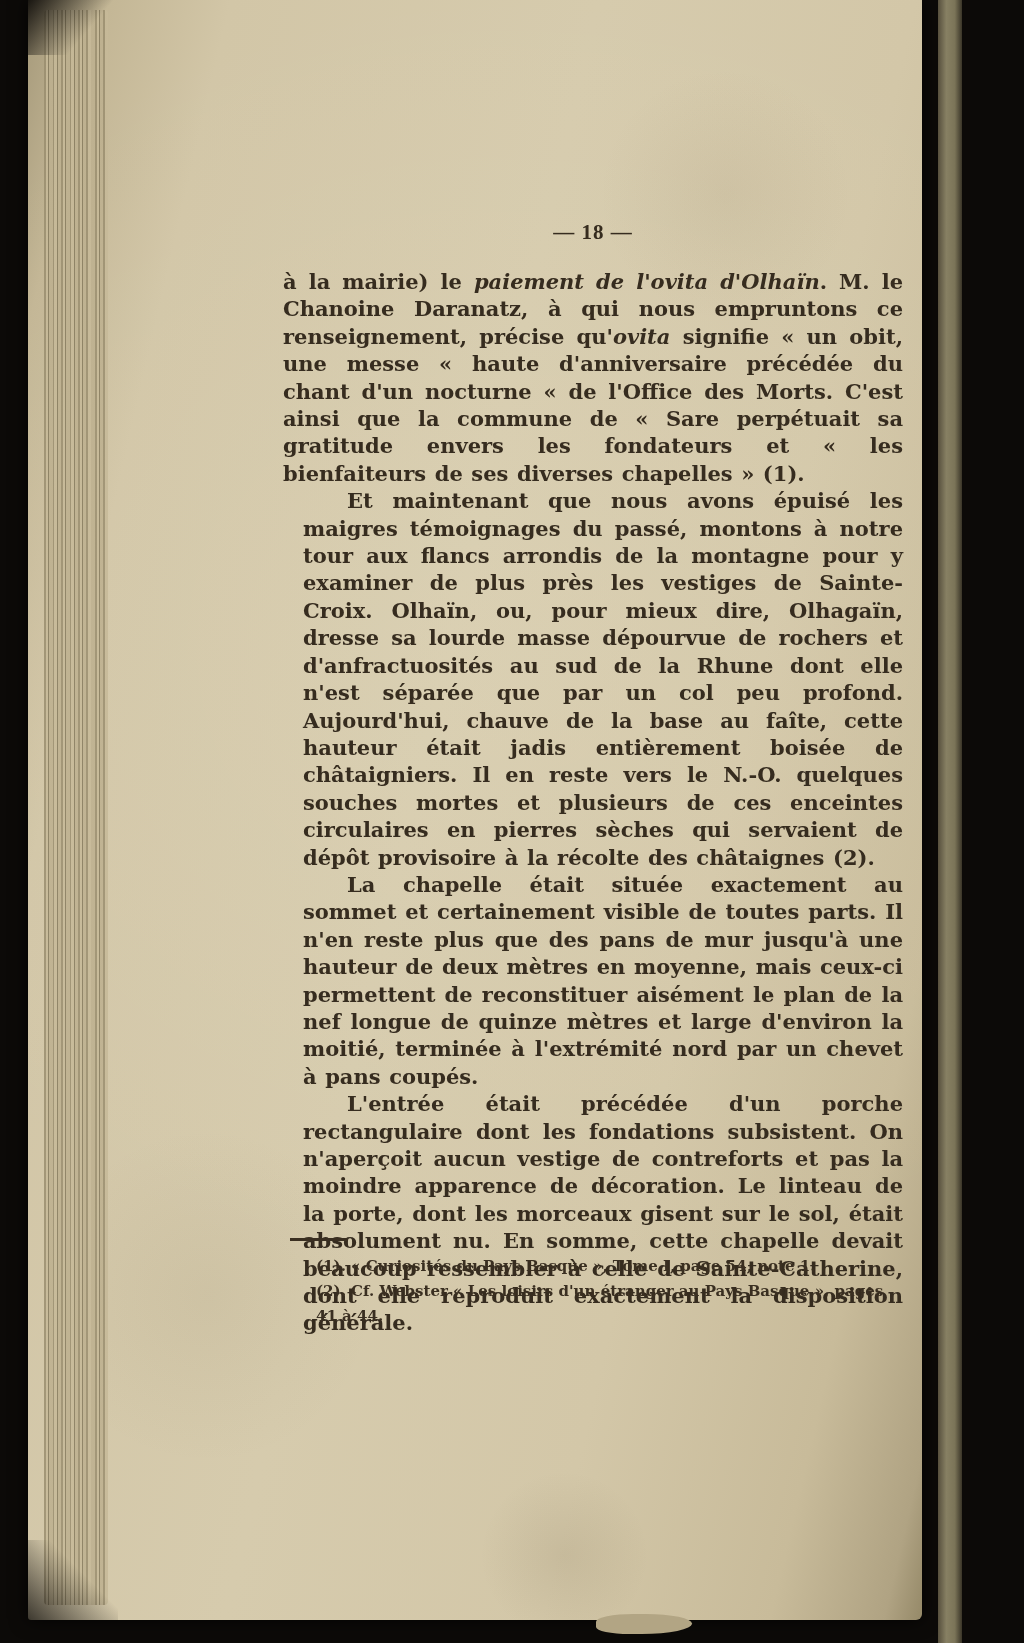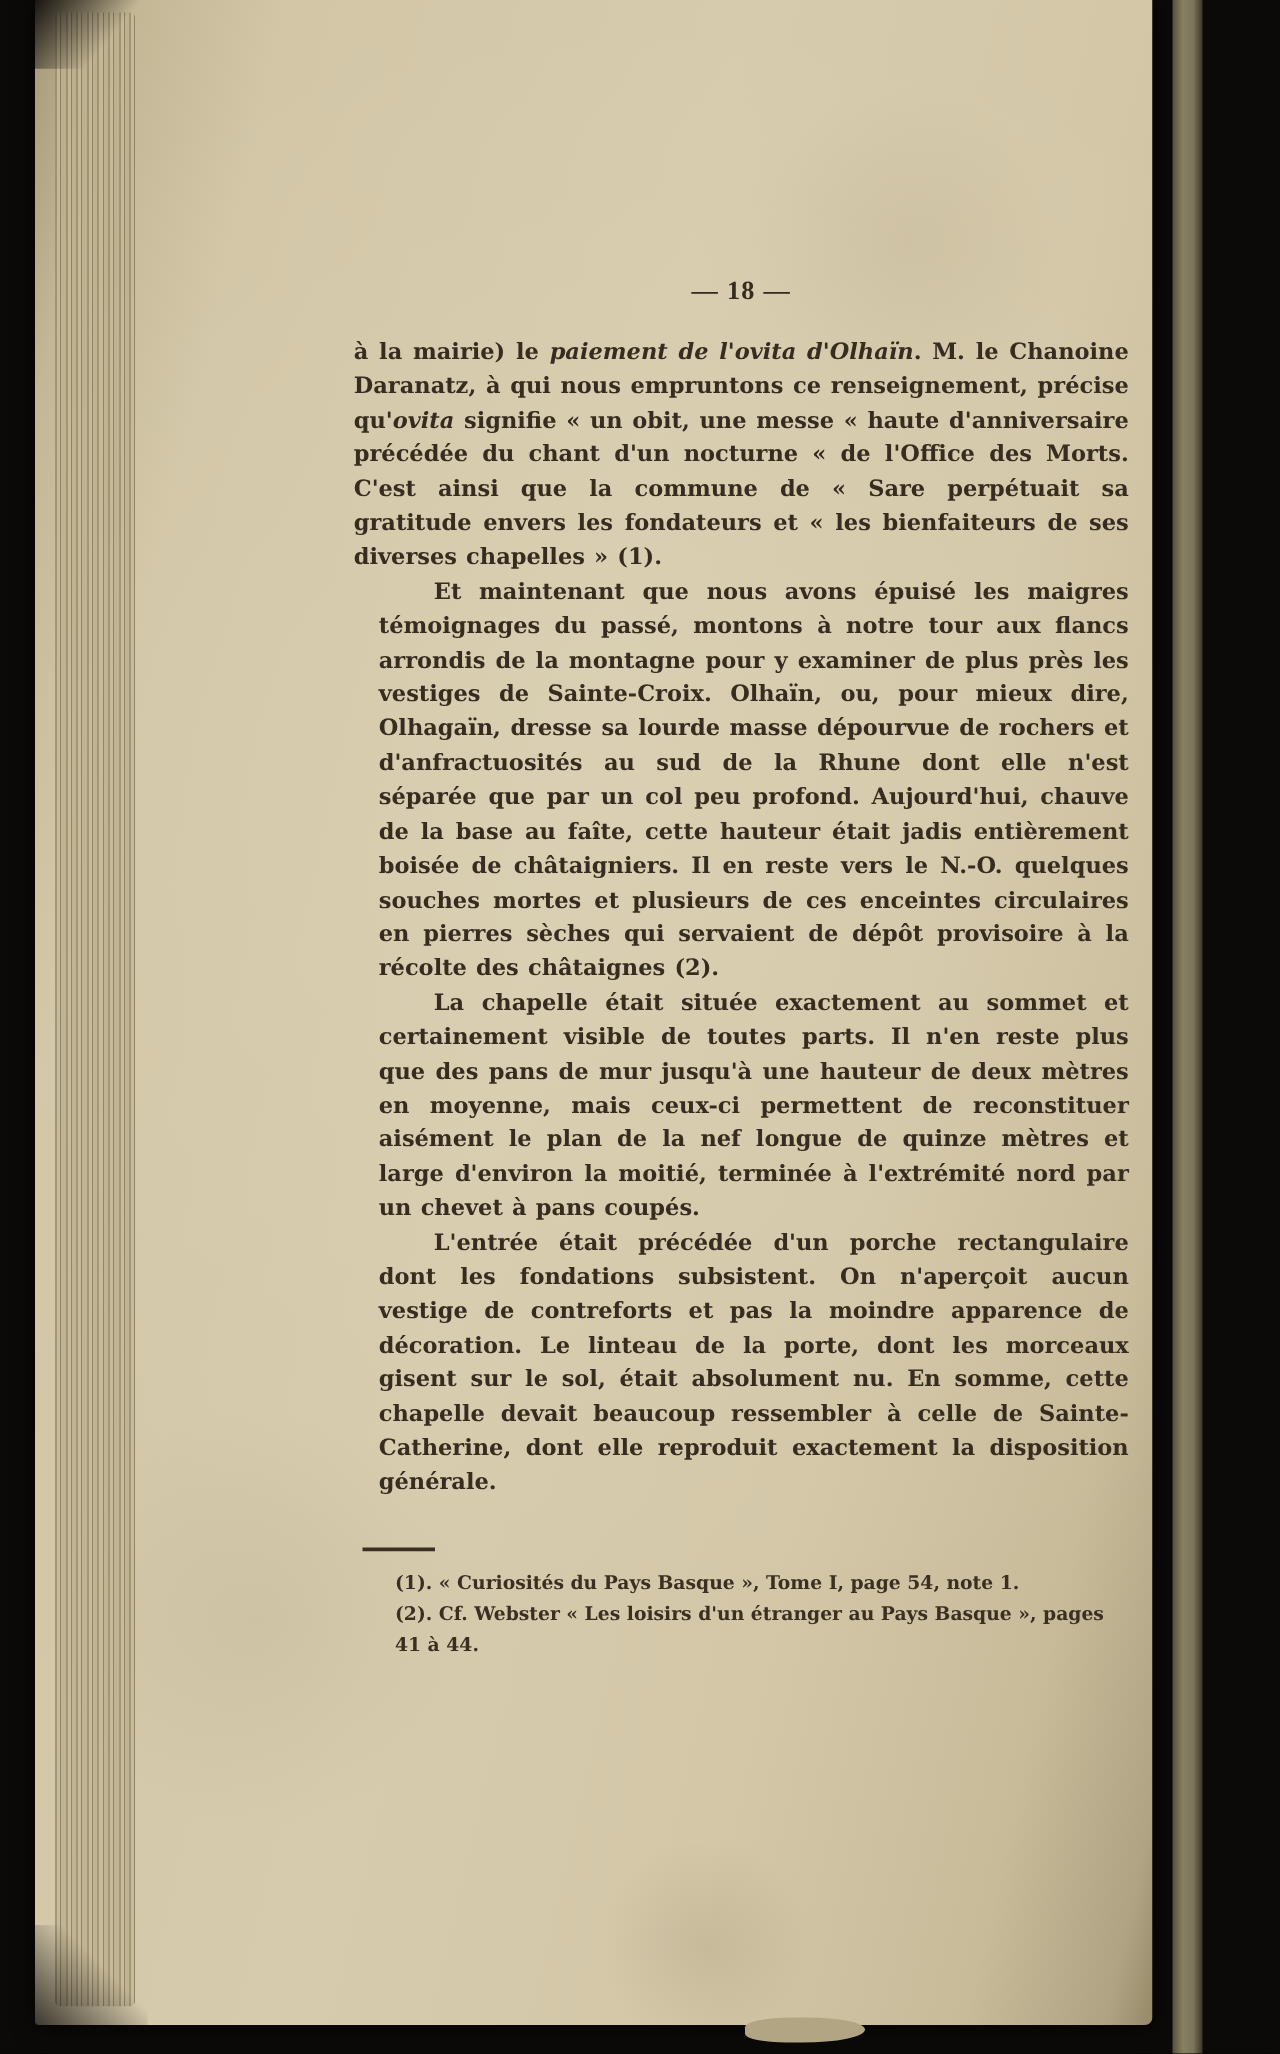--- a/index.html
+++ b/index.html
@@ -110,21 +110,21 @@
     letter-spacing: 1px;
     font-family: Liberation Serif, serif;
   }
   
   .text-block {
     position: absolute;
     left: 283px;
     top: 268px;
     width: 620px;
     color: #362c1f;
-    font-size: 18px;
+    font-size: 21px;
     line-height: 27.4px;
     font-weight: bold;
     text-align: justify;
     word-spacing: 0.06em;
   }
   .text-block p {
     margin: 0;
   }
   .text-block p.indent {
     text-indent: 44px;

